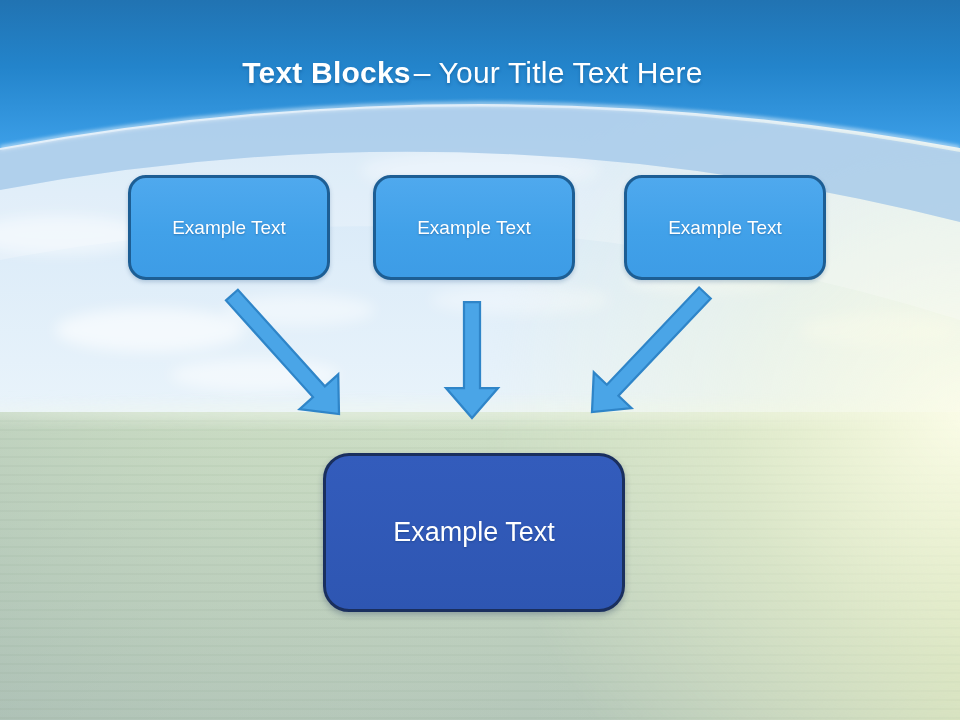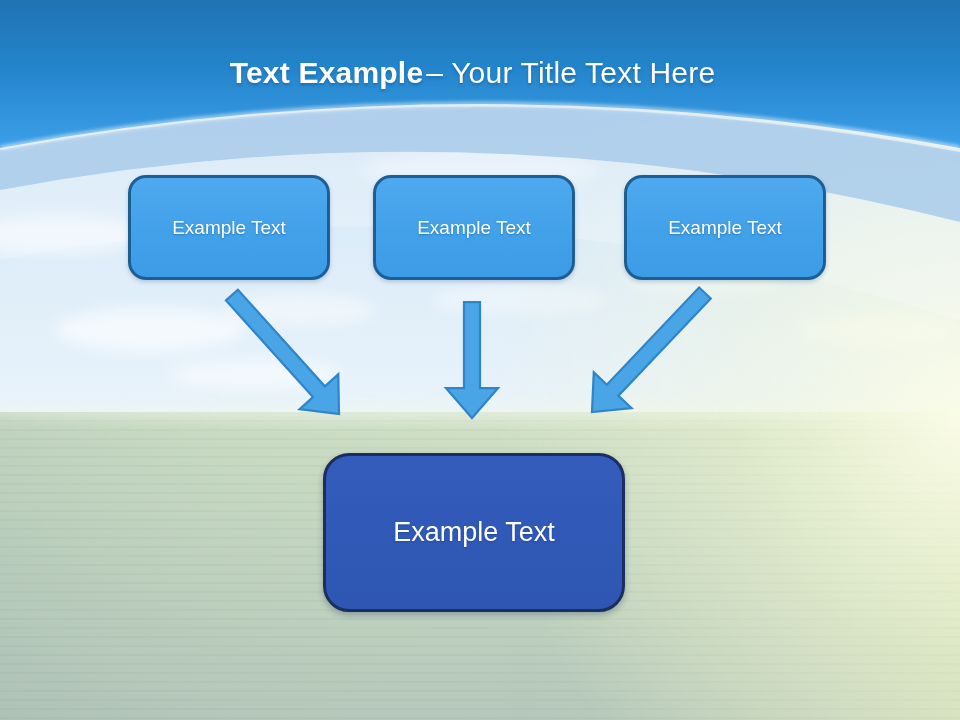--- a/index.html
+++ b/index.html
@@ -109,21 +109,21 @@
     </g>
 
     <path d="M0,190 Q480,100 960,222 L960,320 Q480,170 0,260 Z" fill="#ffffff" opacity="0.22"></path>
     <path d="M0,150 Q480,62 960,152 L960,222 Q480,100 0,190 Z" fill="#a9cbea" opacity="0.85"></path>
 
     <path d="M0,0 L960,0 L960,148 Q480,60 0,148 Z" fill="url(#gHeader)"></path>
     <path d="M0,148 Q480,60 960,148" fill="none" stroke="#ffffff" stroke-width="3" opacity="0.85" filter="url(#soft2)"></path>
   </svg>
 
   <div class="slide-title">
-    <span class="t-bold">Text Example</span><span class="t-reg">– Your Title Text Here</span>
+    <span class="t-bold">Text Blocks</span><span class="t-reg">– Your Title Text Here</span>
   </div>
 
   <svg class="arrow-svg" viewBox="0 0 960 720" aria-hidden="true">
     <g stroke-width="2.25" stroke-linejoin="miter">
       <polygon transform="translate(339,414) rotate(-42)" points="-8,-160 8,-160 8,-30 26,-30 0,0 -26,-30 -8,-30" fill="#4aa5e7" stroke="#2f85c8"></polygon>
       <polygon transform="translate(472,418)" points="-8,-116 8,-116 8,-30 26,-30 0,0 -26,-30 -8,-30" fill="#4aa5e7" stroke="#2f85c8"></polygon>
       <polygon transform="translate(592,412) rotate(43.5)" points="-8,-164 8,-164 8,-30 26,-30 0,0 -26,-30 -8,-30" fill="#4aa5e7" stroke="#2f85c8"></polygon>
     </g>
   </svg>
 

